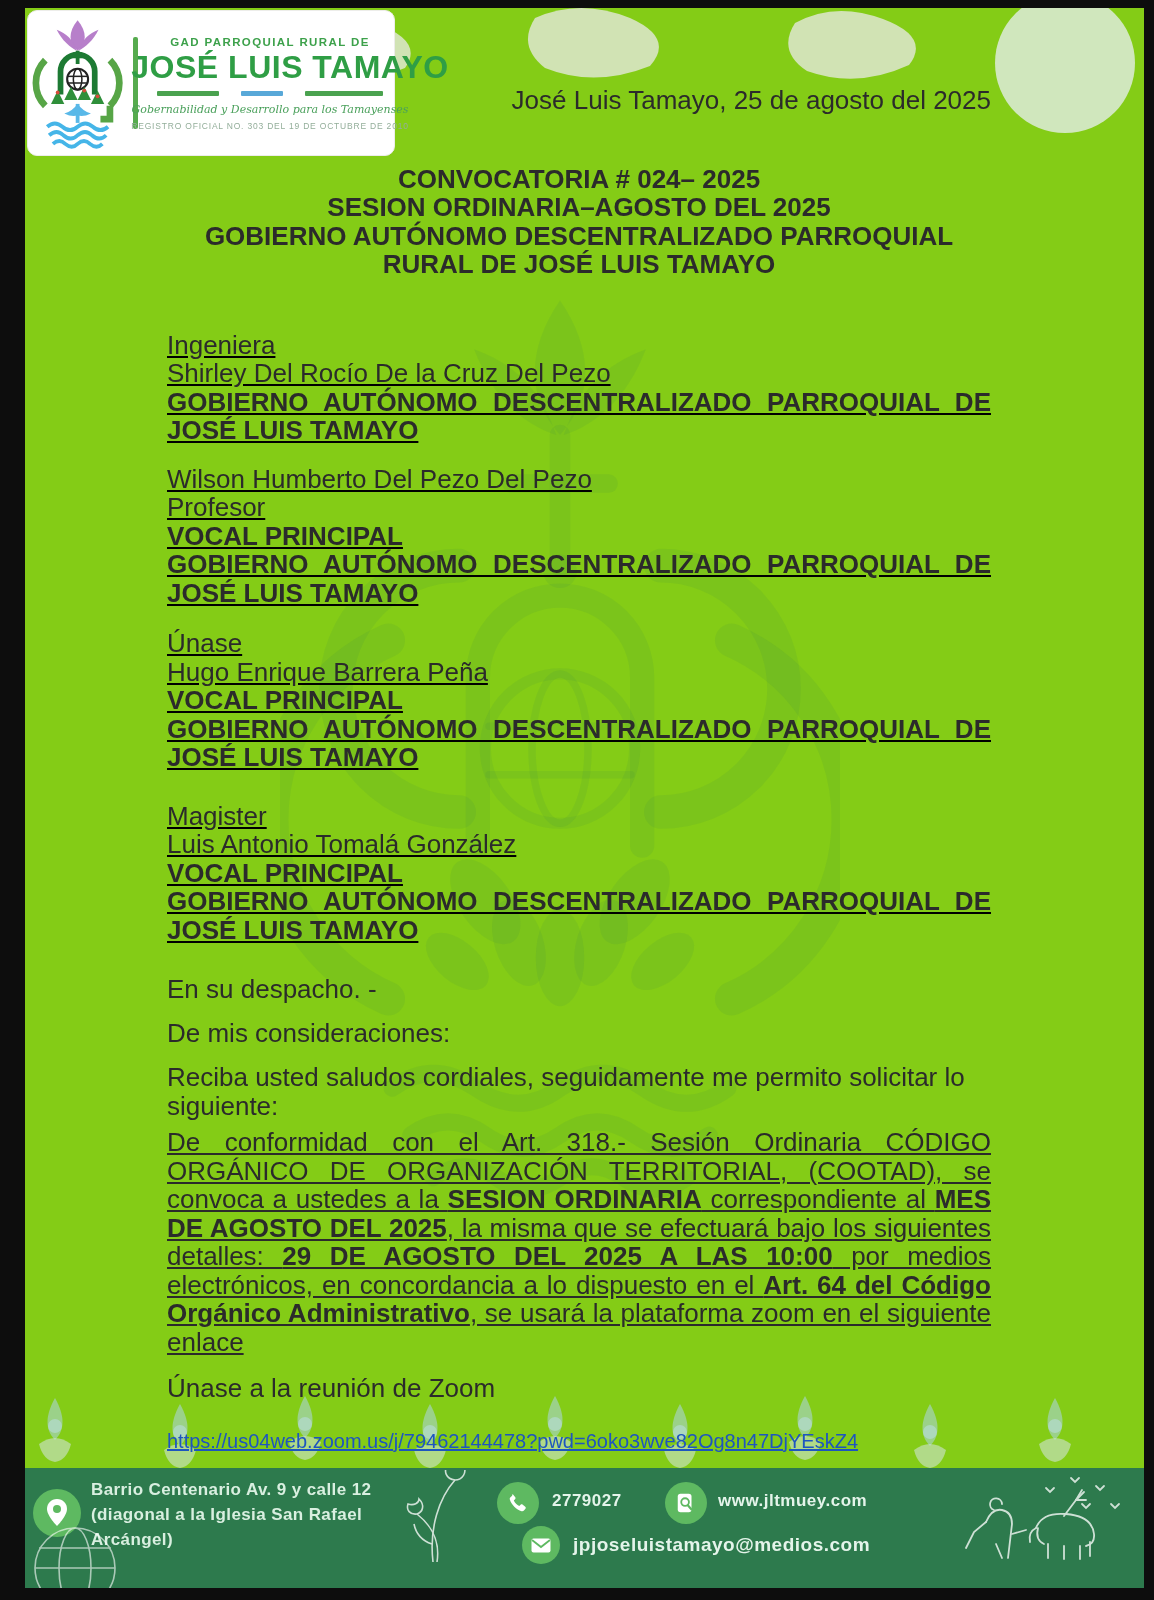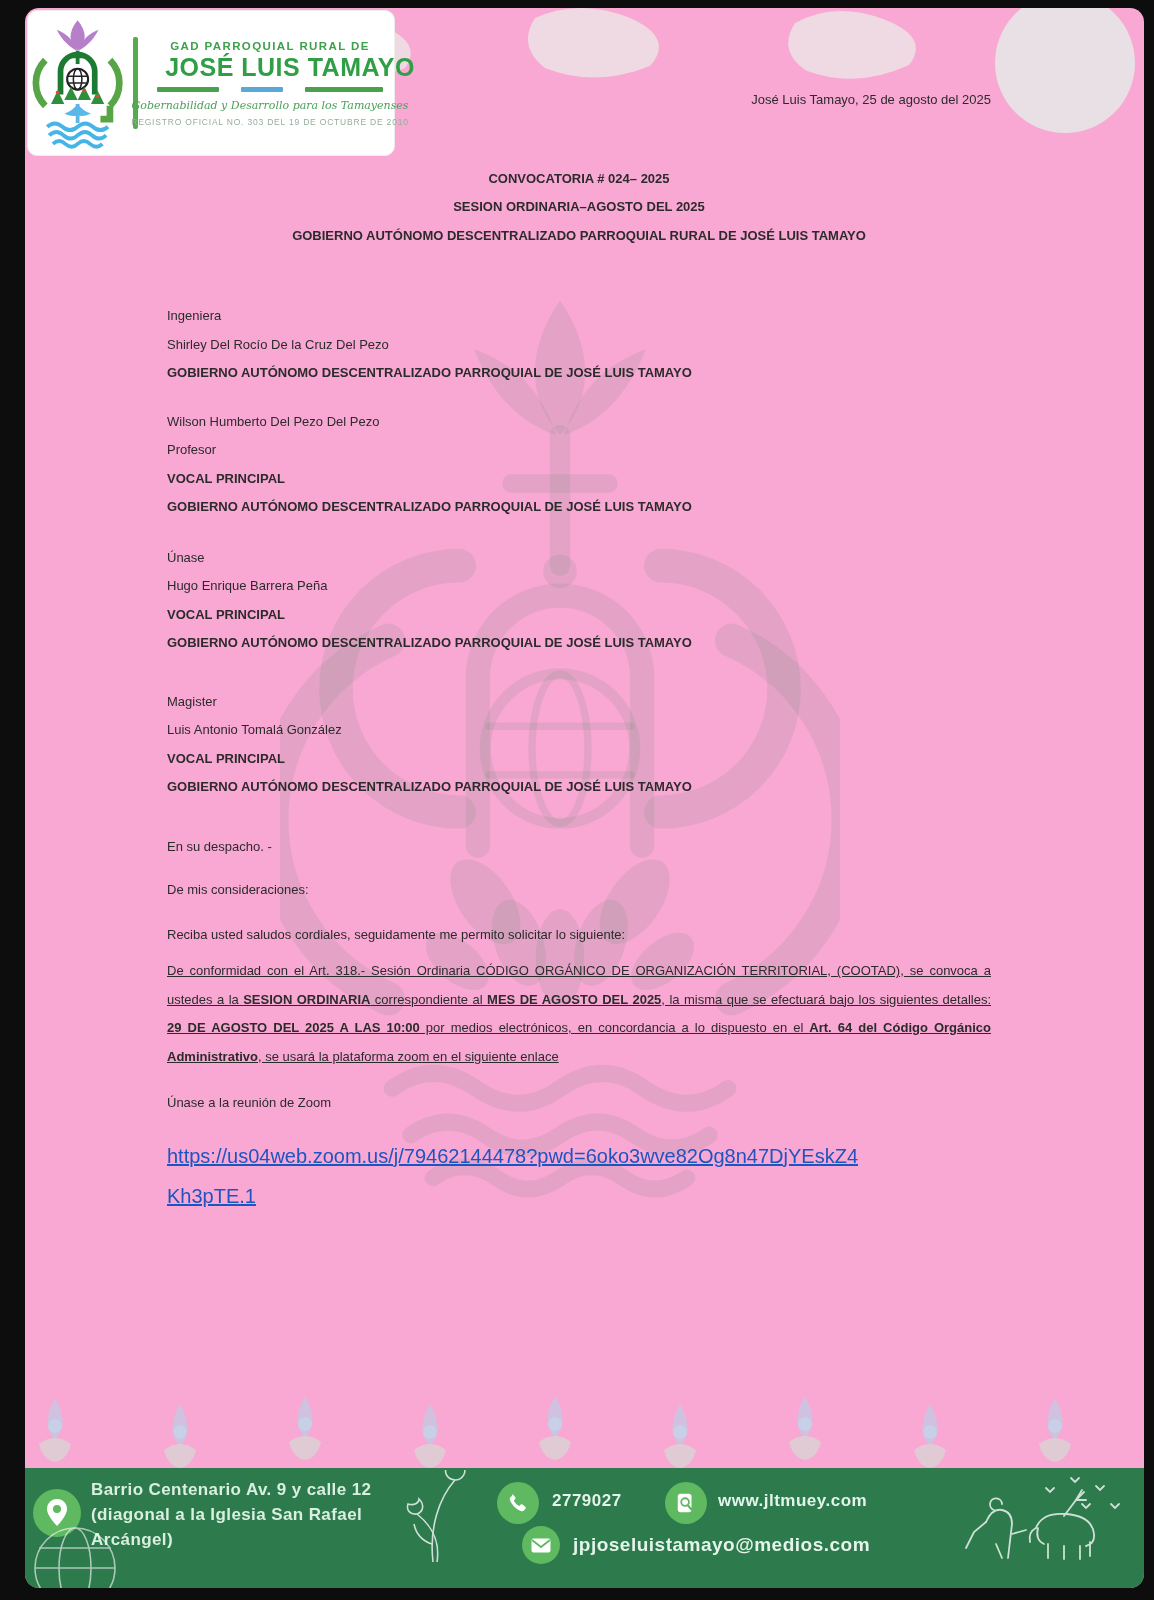--- a/index.html
+++ b/index.html
@@ -4,53 +4,53 @@
 <style>
   html,body{margin:0;padding:0;}
   body{
     width:1154px;height:1600px;position:relative;
     background:#0d0d0d;
     font-family:"Liberation Sans","DejaVu Sans",sans-serif;
     overflow:hidden;
   }
   .paper{
     position:absolute;top:8px;left:25px;right:10px;bottom:12px;
-    background:#f9a8d4;overflow:hidden;border-radius:14px;
+    background:#84cc16;overflow:hidden;
   }
   
   .bg-top,.bg-band,.watermark{position:absolute;pointer-events:none;}
   .bg-top{top:0;left:180px;}
   .watermark{top:268px;left:255px;}
   .bg-band{left:0;bottom:108px;}
   
   .header-card{
     position:absolute;top:2px;left:2px;width:368px;height:146px;
     background:#ffffff;border:1px solid #ededea;border-radius:10px;
     display:flex;align-items:center;gap:10px;padding:4px 8px 4px 4px;box-sizing:border-box;
   }
   .vbar{width:5px;height:92px;background:#56ab4e;border-radius:2px;margin-right:6px;}
   .header-text{display:flex;flex-direction:column;align-items:center;width:232px;}
   .org-small{font-size:11.5px;letter-spacing:1.4px;color:#3da14b;font-weight:600;}
-  .org-name{font-size:25px;font-weight:800;color:#2f9e45;letter-spacing:.5px;margin-top:1px;white-space:nowrap;margin-left:40px;}
+  .org-name{font-size:32px;font-weight:800;color:#2f9e45;letter-spacing:.5px;margin-top:1px;white-space:nowrap;margin-left:40px;}
   .bars{display:flex;gap:22px;margin-top:5px;width:100%;justify-content:center;}
   .bars span{height:5px;border-radius:1px;}
   .bar-g1{width:62px;background:#4aa24f;}
   .bar-b{width:42px;background:#58a8d8;}
   .bar-g2{width:78px;background:#4aa24f;}
   .tagline{font-family:"DejaVu Serif",serif;font-style:italic;font-size:11px;color:#4aa05b;margin-top:7px;white-space:nowrap;}
   .registro{font-size:8.5px;letter-spacing:.8px;color:#93ae9a;margin-top:5px;white-space:nowrap;}
   
   .content{position:relative;z-index:2;padding:78px 153px 0 142px;}
-  .line{font-size:13px;line-height:28.5px;color:#2b2b2b;}
+  .line{font-size:26px;line-height:28.5px;color:#2b2b2b;}
   .bold{font-weight:700;}
   .b{font-weight:700;}
   .date-line{text-align:right;}
   .title-block{text-align:center;margin-top:50px;}
   .just{text-align:justify;}
-  .recipient{margin-top:20px;}
+  .recipient{margin-top:20px;text-decoration:underline;}
   .recipient.first{margin-top:52px;}
   .recipient.third{margin-top:22px;}
   .recipient.fourth{margin-top:30px;}
   .mt1{margin-top:31px;}
   .mt2{margin-top:15px;}
   .mt3{margin-top:16px;}
   .para{margin:8px 0 0 0;text-decoration:underline;}
   .zoom-line{margin-top:18px;}
   .link-block{margin-top:18px;line-height:40px;}
   .link-block a{color:#1d55c0;text-decoration:underline;font-size:20px;display:block;word-break:break-all;}

